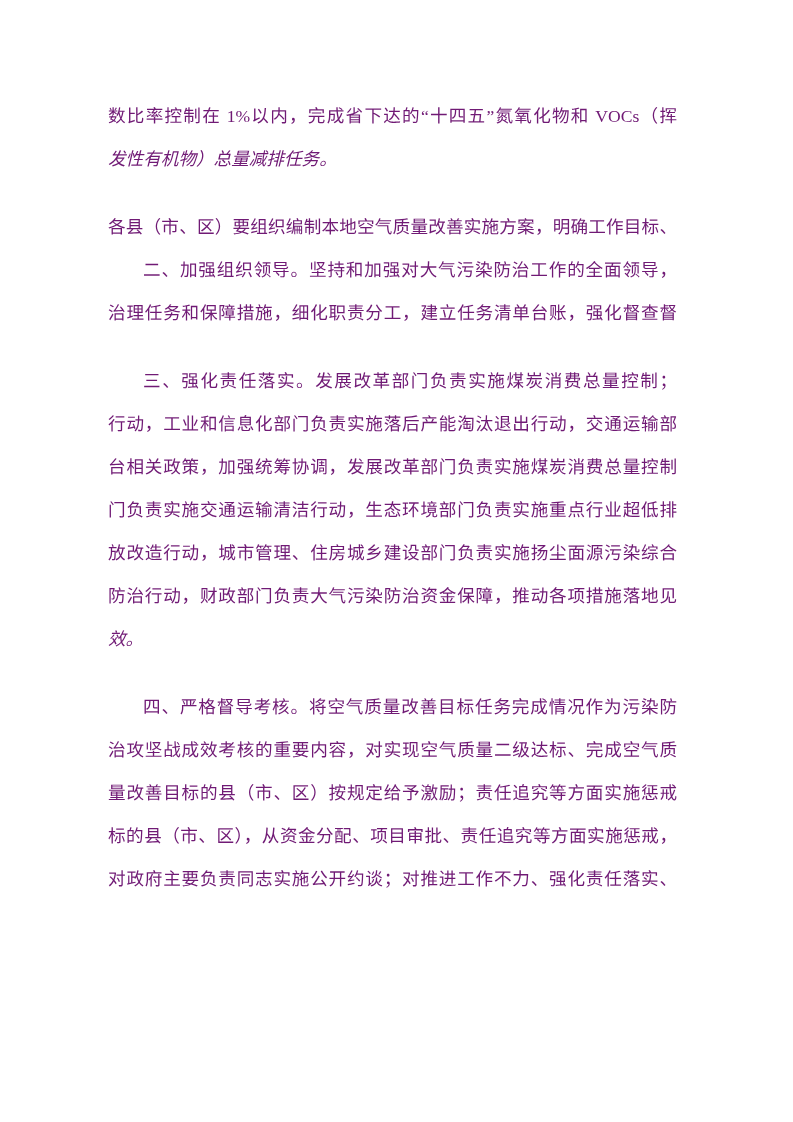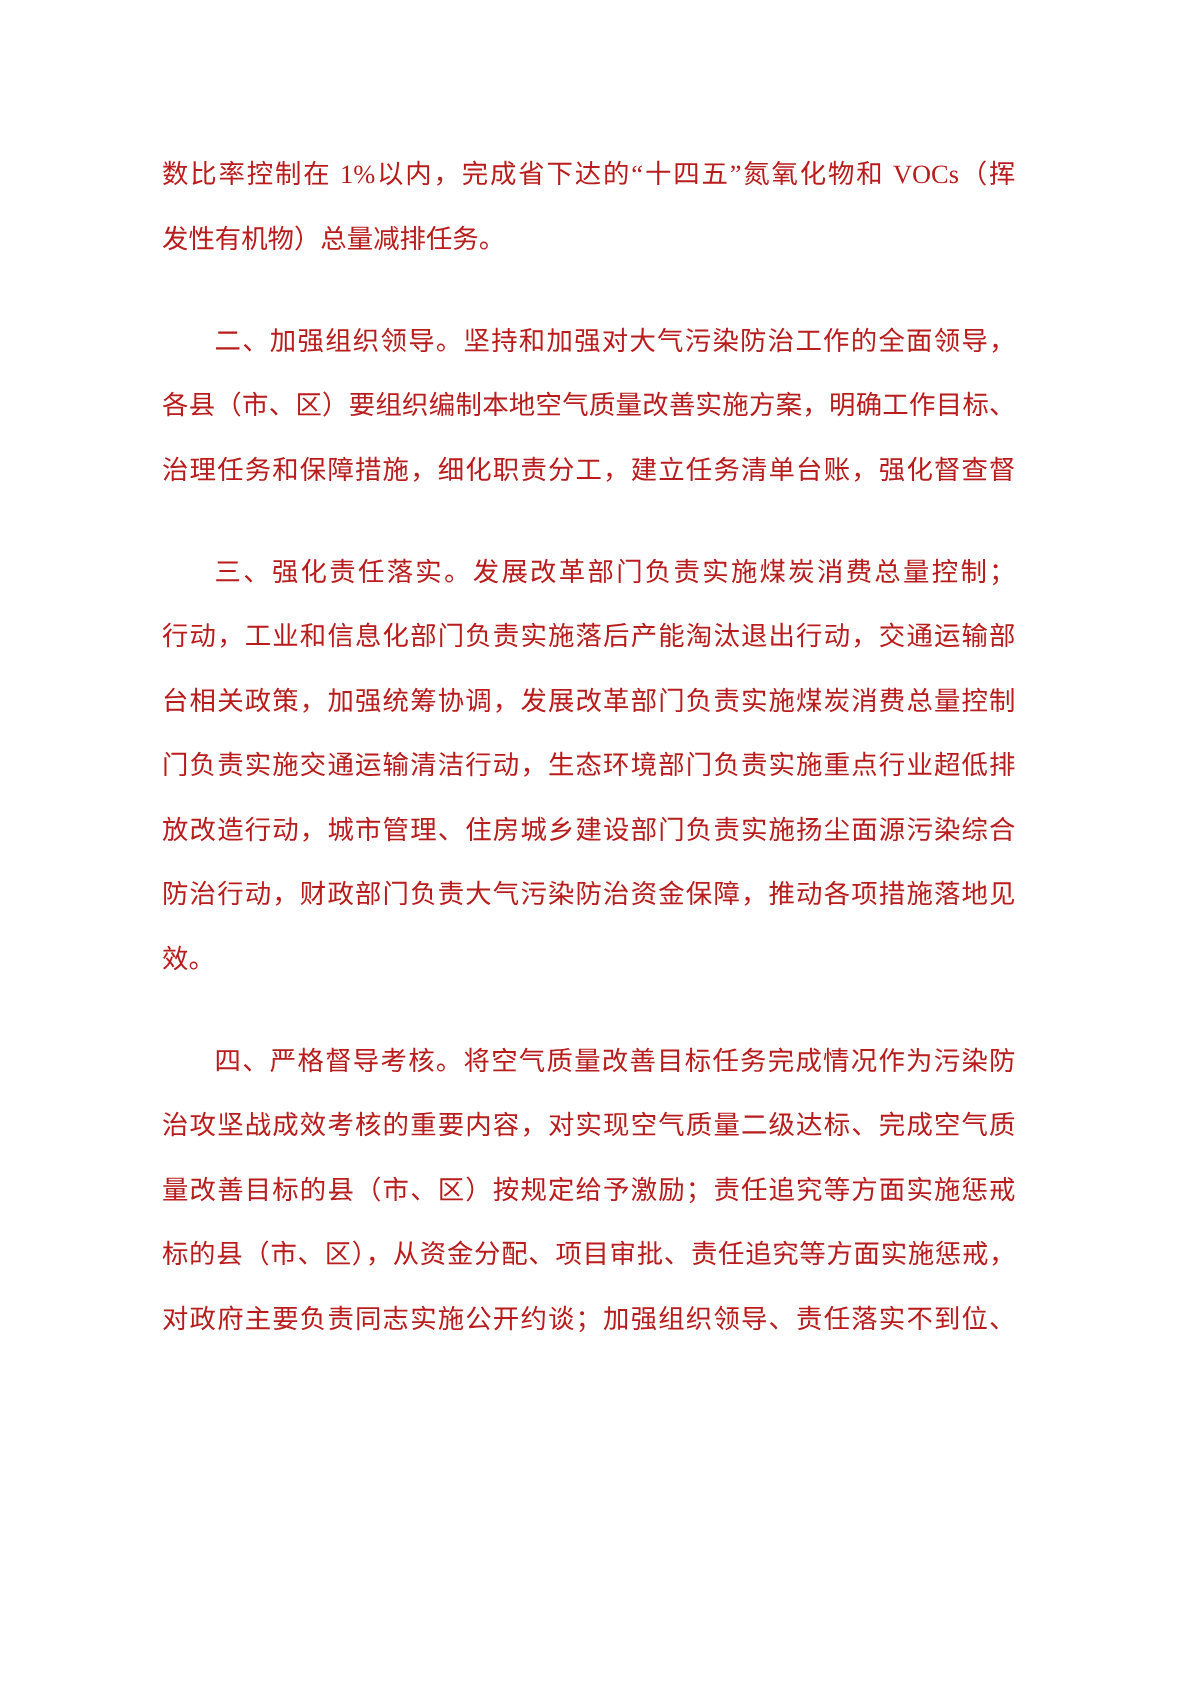--- a/index.html
+++ b/index.html
@@ -15,65 +15,66 @@
     overflow: hidden;
   }
   .content {
     position: absolute;
     left: 108px;
     top: 95px;
     width: 569px;
     font-family: "Liberation Serif", "DejaVu Serif", serif;
     font-size: 17.6px;
     line-height: 43px;
-    color: #b91c1c;
+    color: #701a75;
   }
   .para {
     margin: 0 0 25px 0;
   }
   .line {
     text-align: justify;
     text-align-last: justify;
   }
   .line.end {
     text-align-last: start;
+    font-style: italic;
   }
   .line.indent {
     text-indent: 35px;
   }
 </style>
 </head>
 <body>
 
 <div class="page">
   <div class="content">
 
     <div class="para">
       <div class="line">数比率控制在 1%以内，完成省下达的“十四五”氮氧化物和 VOCs（挥</div>
       <div class="line end">发性有机物）总量减排任务。</div>
     </div>
 
     <div class="para">
+      <div class="line">各县（市、区）要组织编制本地空气质量改善实施方案，明确工作目标、</div>
       <div class="line indent">二、加强组织领导。坚持和加强对大气污染防治工作的全面领导，</div>
-      <div class="line">各县（市、区）要组织编制本地空气质量改善实施方案，明确工作目标、</div>
       <div class="line">治理任务和保障措施，细化职责分工，建立任务清单台账，强化督查督</div>
     </div>
 
     <div class="para">
       <div class="line indent">三、强化责任落实。发展改革部门负责实施煤炭消费总量控制；</div>
       <div class="line">行动，工业和信息化部门负责实施落后产能淘汰退出行动，交通运输部</div>
       <div class="line">台相关政策，加强统筹协调，发展改革部门负责实施煤炭消费总量控制</div>
       <div class="line">门负责实施交通运输清洁行动，生态环境部门负责实施重点行业超低排</div>
       <div class="line">放改造行动，城市管理、住房城乡建设部门负责实施扬尘面源污染综合</div>
       <div class="line">防治行动，财政部门负责大气污染防治资金保障，推动各项措施落地见</div>
       <div class="line end">效。</div>
     </div>
 
     <div class="para">
       <div class="line indent">四、严格督导考核。将空气质量改善目标任务完成情况作为污染防</div>
       <div class="line">治攻坚战成效考核的重要内容，对实现空气质量二级达标、完成空气质</div>
       <div class="line">量改善目标的县（市、区）按规定给予激励；责任追究等方面实施惩戒</div>
       <div class="line">标的县（市、区），从资金分配、项目审批、责任追究等方面实施惩戒，</div>
-      <div class="line">对政府主要负责同志实施公开约谈；加强组织领导、责任落实不到位、</div>
+      <div class="line">对政府主要负责同志实施公开约谈；对推进工作不力、强化责任落实、</div>
     </div>
 
   </div>
 </div>
 
 </body></html>

